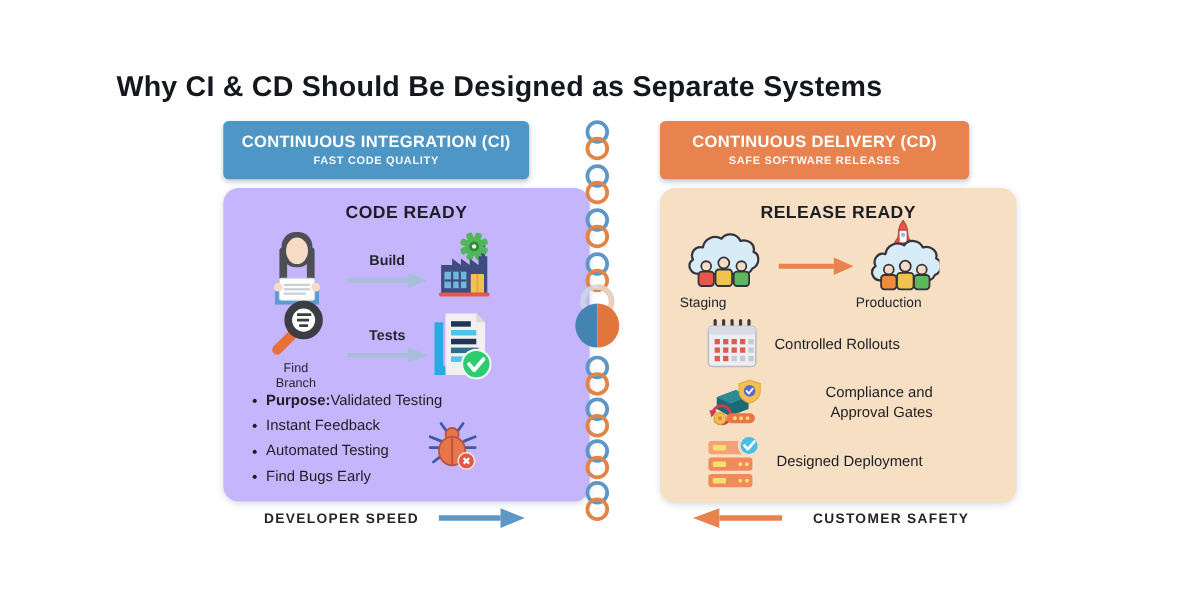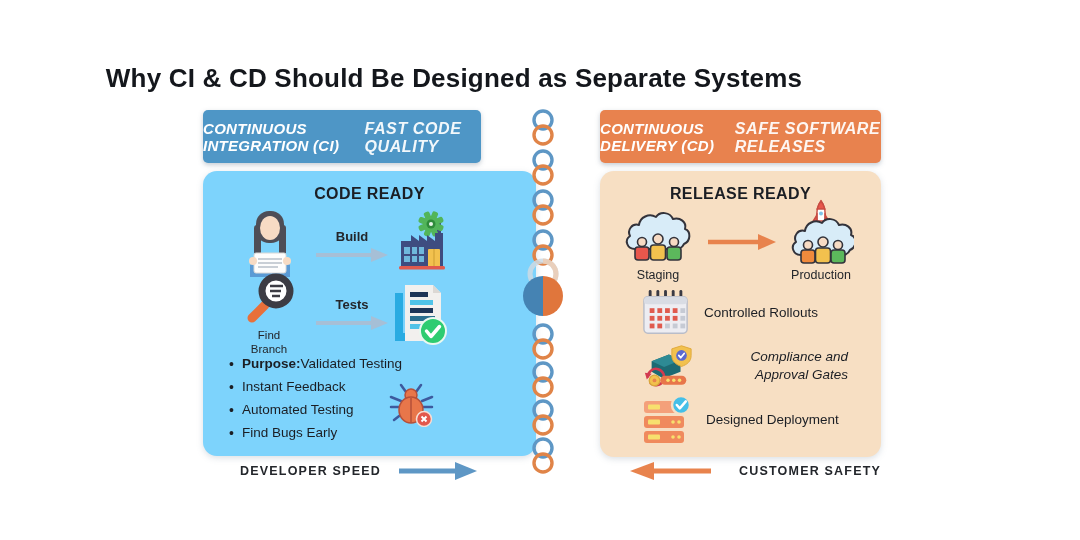--- a/index.html
+++ b/index.html
@@ -1,37 +1,37 @@
 <!DOCTYPE html>
 <html><head>
 <meta charset="utf-8">
 <style>
   html,body{margin:0;padding:0;background:#fff;}
   .canvas{position:relative;width:1080px;height:540px;background:#ffffff;overflow:hidden;
           font-family:"Liberation Sans","DejaVu Sans",sans-serif;color:#1e2328;}
   .page-title{position:absolute;left:0;top:63px;width:908px;text-align:center;
               font-size:26px;font-weight:bold;color:#14171c;letter-spacing:.2px;}
   
-  .hdr{position:absolute;top:110px;height:53px;border-radius:5px;display:flex;flex-direction:row;
-       align-items:center;justify-content:center;box-shadow:0 2px 5px rgba(90,110,130,.35);font-style:italic;}
+  .hdr{position:absolute;top:110px;height:53px;border-radius:5px;display:flex;flex-direction:column;
+       align-items:center;justify-content:center;box-shadow:0 2px 5px rgba(90,110,130,.35);}
   .hdr.ci{left:203px;width:278px;background:#4e96c6;}
   .hdr.cd{left:600px;width:281px;background:#e8824e;}
   .hdr .t1{color:#fff;font-weight:bold;font-size:15px;letter-spacing:.3px;}
-  .hdr .t2{color:rgba(255,255,255,.93);font-weight:bold;font-size:16px;letter-spacing:.6px;margin-top:3px;}
+  .hdr .t2{color:rgba(255,255,255,.93);font-weight:bold;font-size:10px;letter-spacing:.6px;margin-top:3px;}
   
   .panel{position:absolute;top:171px;border-radius:14px;box-shadow:0 2px 6px rgba(110,130,150,.25);}
-  .panel.ci{left:203px;width:333px;height:285px;background:#7dd3fc;}
-  .panel.cd{left:600px;width:281px;height:286px;background:#f7dfc3;}
+  .panel.ci{left:203px;width:333px;height:285px;background:#c4b5fd;}
+  .panel.cd{left:600px;width:324px;height:286px;background:#f7dfc3;}
   .section-title{position:absolute;top:14px;left:0;width:100%;text-align:center;
                  font-size:16px;font-weight:bold;color:#1b1e24;letter-spacing:.4px;}
   .abs{position:absolute;}
   .arrow-group{position:absolute;display:flex;flex-direction:column;align-items:center;}
   .arrow-label{font-size:13px;font-weight:bold;color:#23262b;margin-bottom:3px;}
   .icon-label{font-size:11.5px;color:#23262b;text-align:center;line-height:1.25;}
-  .flow-label{font-size:12.5px;color:#23262b;text-align:center;margin-top:3px;}
+  .flow-label{font-size:12.5px;color:#23262b;margin-top:3px;}
   
   .bullets{position:absolute;left:26px;top:186px;}
   .bullet-row{display:flex;align-items:flex-start;margin-bottom:8px;font-size:13.5px;line-height:14px;color:#1b1e24;}
   .bullet-row .dot::before{content:"•";margin-right:8px;font-size:14px;}
   .bullet-bold{font-weight:bold;white-space:pre;}
   
   .cd-row{position:absolute;left:42px;display:flex;align-items:center;gap:14px;}
   .cd-row .lbl{font-size:13.5px;color:#1b1e24;max-width:150px;line-height:1.35;text-align:right;}
   
   .footer{position:absolute;top:458px;height:26px;display:flex;align-items:center;}
@@ -289,21 +289,21 @@
           <rect x="40" y="19" width="5" height="5"></rect>
             <rect x="40" y="27" width="5" height="5"></rect>
           <rect x="24" y="35" width="5" height="5"></rect>
             <rect x="32" y="35" width="5" height="5"></rect>
             <rect x="40" y="35" width="5" height="5"></rect>
         </g>
       </svg>
       <div class="lbl">Controlled Rollouts</div>
     </div>
 
-    <div class="cd-row" style="top:170px;font-style:italic;">
+    <div class="cd-row" style="top:170px;">
       <svg width="52" height="50" viewBox="0 0 54 50">
         <path d="M10,20 L28,13 L40,19 L40,31 L22,38 L10,31 Z" fill="#1d6a73"></path>
         <path d="M10,20 L28,13 L40,19 L23,26 Z" fill="#2e8a94"></path>
         <path d="M6,36 a8.5,8.5 0 1 1 3,7" stroke="#d23a50" stroke-width="2.6" fill="none" stroke-linecap="round"></path>
         <polygon points="3,32 10,33 5,39" fill="#d23a50"></polygon>
         <circle cx="13" cy="40" r="5.5" fill="#f2c14e" stroke="#d9a83c" stroke-width="1.3"></circle>
         <circle cx="13" cy="40" r="2" fill="#e8834d"></circle>
         <rect x="19" y="35" width="27" height="9.5" rx="4.7" fill="#e8764a"></rect>
         <circle cx="27" cy="39.7" r="1.8" fill="#f7e06e"></circle>
           <circle cx="33" cy="39.7" r="1.8" fill="#f7e06e"></circle>

